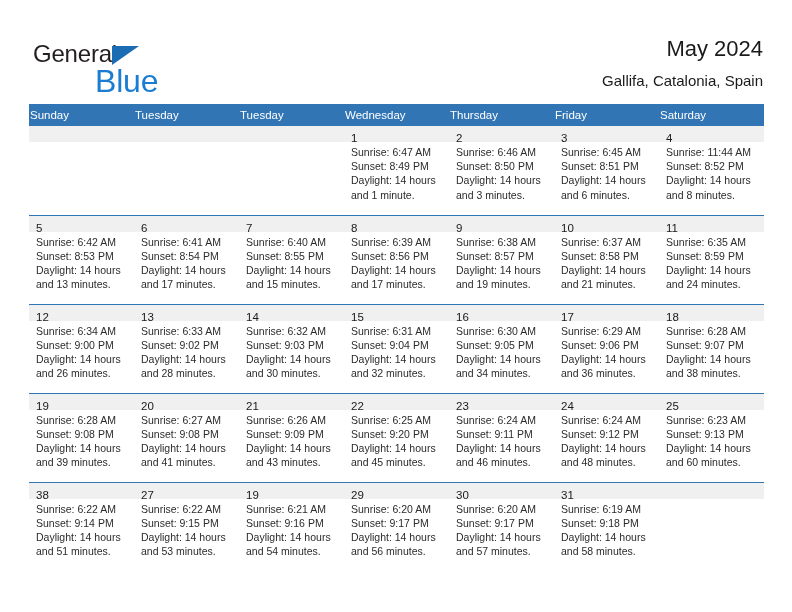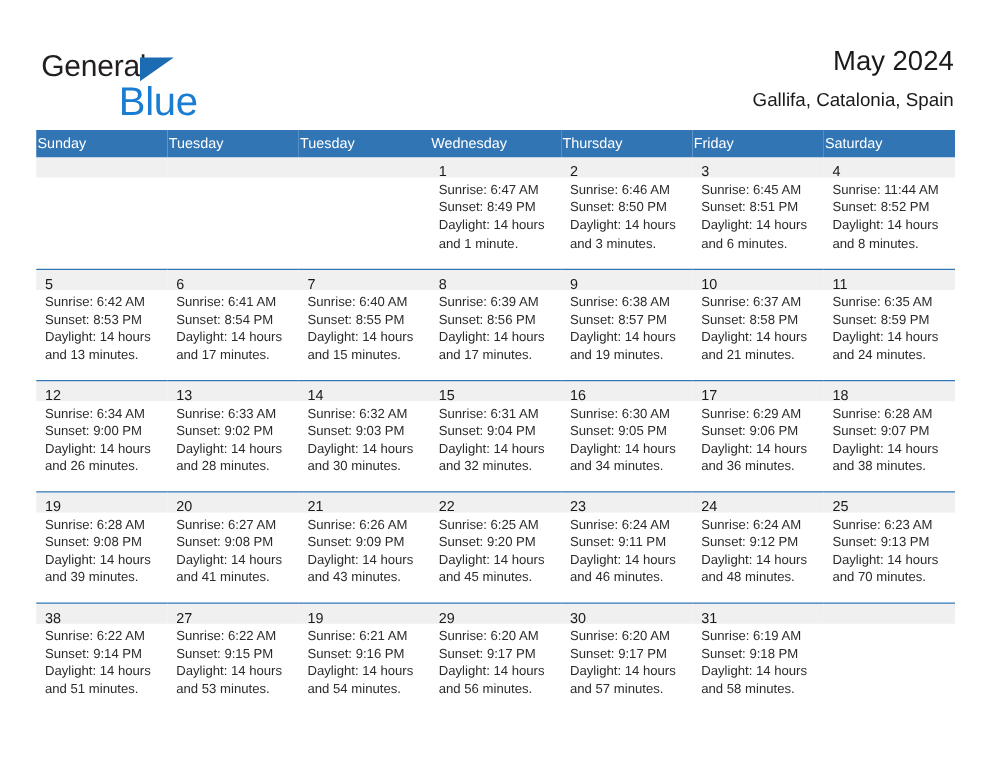--- a/index.html
+++ b/index.html
@@ -421,21 +421,21 @@
                 <div>Daylight: 14 hours</div>
                 <div>and 48 minutes.</div>
               </div>
             </td>
             <td class="day">
               <div class="daynum-band"><span class="daynum">25</span></div>
               <div class="details">
                 <div>Sunrise: 6:23 AM</div>
                 <div>Sunset: 9:13 PM</div>
                 <div>Daylight: 14 hours</div>
-                <div>and 70 minutes.</div>
+                <div>and 60 minutes.</div>
               </div>
             </td>
           </tr>
           <tr class="week">
             <td class="day">
               <div class="daynum-band"><span class="daynum">38</span></div>
               <div class="details">
                 <div>Sunrise: 6:22 AM</div>
                 <div>Sunset: 9:14 PM</div>
                 <div>Daylight: 14 hours</div>

